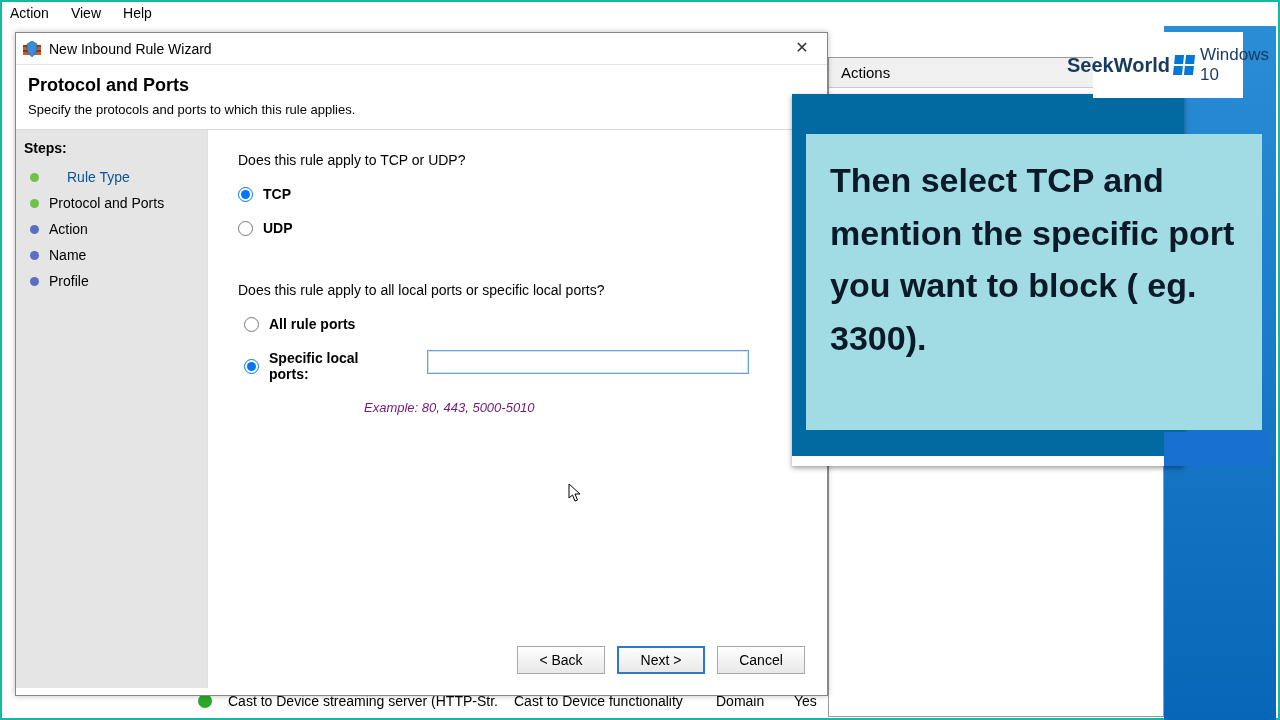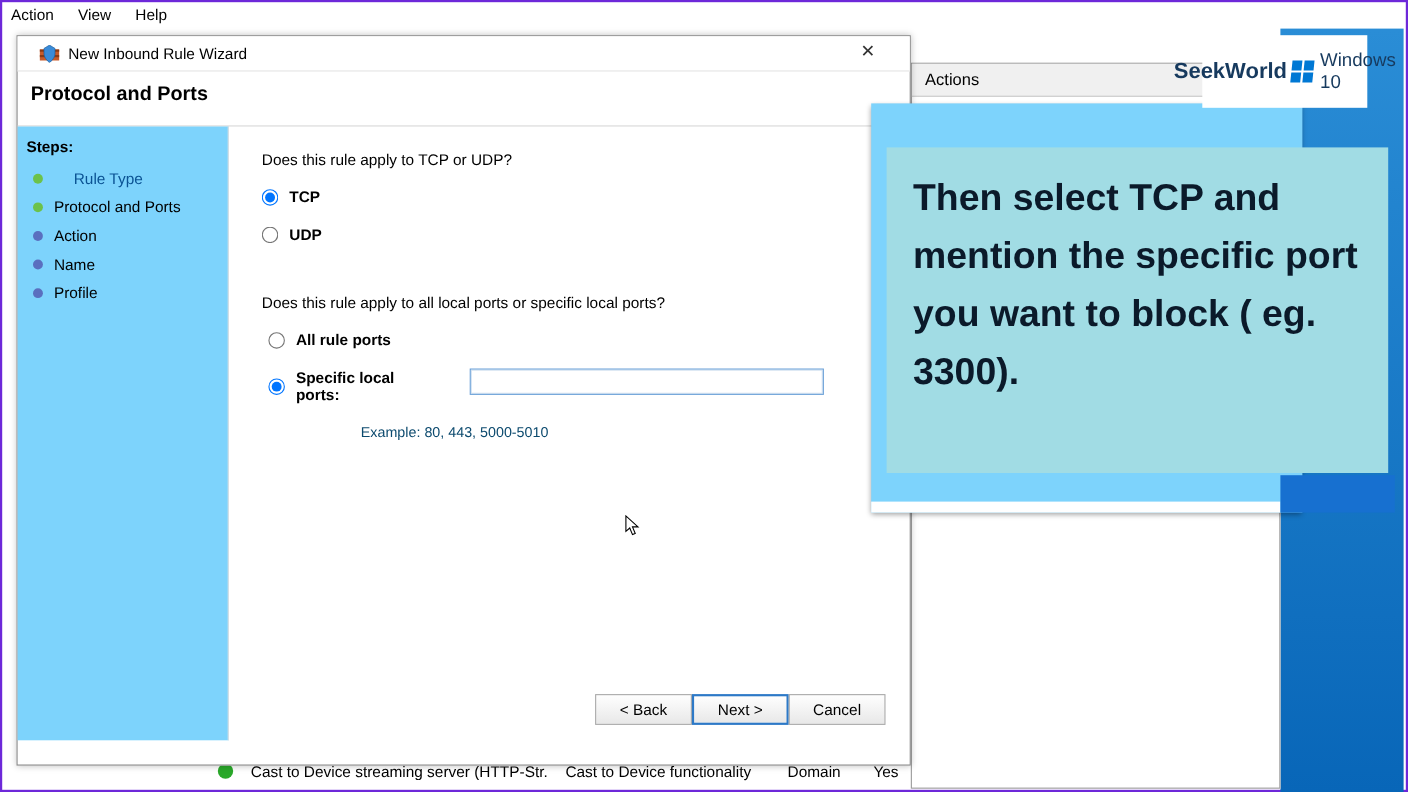--- a/index.html
+++ b/index.html
@@ -10,21 +10,21 @@
     width: 1280px;
     height: 720px;
     overflow: hidden;
     position: relative;
     color: #000;
   }
   .outer-frame {
     position: absolute;
     left: 0; top: 0;
     width: 1280px; height: 720px;
-    border: 2px solid #6d28d9;
+    border: 2px solid #14b8a6;
     background: #fff;
   }
   
   .menubar {
     position: absolute;
     left: 8px; top: 0px;
     height: 22px;
     display: flex;
     gap: 22px;
     font-size: 14px;
@@ -84,21 +84,21 @@
     position: absolute;
     left: 13px; top: 30px;
     width: 813px; height: 664px;
     background: #fff;
     border: 1px solid #888;
     box-shadow: 0 0 6px rgba(0,0,0,0.25);
   }
   .wiz-title {
     height: 32px;
     display: flex; align-items: center;
-    padding: 0 20px;
+    padding: 0 7px;
     border-bottom: 1px solid #e4e4e4;
     font-size: 14px;
     background: #fff;
   }
   .wiz-title .shield {
     width: 18px; height: 16px; margin-right: 8px;
     display:inline-block;
   }
   .wiz-title .close {
     margin-left: auto;
@@ -116,21 +116,21 @@
     margin-bottom: 6px;
   }
   .wiz-head p { font-size: 13px; }
 
   .wiz-body {
     display: flex;
     height: 558px;
   }
   .steps-pane {
     width: 192px;
-    background: #7dd3fc;
+    background: #e5e5e5;
     border-right: 1px solid #e0e0e0;
     padding-top: 6px;
   }
   .steps-title {
     font-weight: 700;
     font-size: 14px;
     padding: 4px 8px 8px 8px;
   }
   .step-item {
     display: flex; align-items: center;
@@ -167,30 +167,31 @@
     outline: none;
     padding: 0 6px;
     font-size: 13px;
     background:#fff;
     box-shadow: inset 0 0 0 1px rgba(80,140,200,0.25);
   }
   .port-row {
     display:flex; align-items:flex-start; gap: 40px;
   }
   .example-text {
-    margin-left: 84px;
+    margin-left: 120px;
     margin-top: 6px;
     font-size: 13px;
-    color: #0c4a6e;
+    color: #701a75;
+    font-style: italic;
   }
 
   .wiz-buttons {
     position: absolute;
     right: 22px; bottom: 14px;
-    display: flex; 
+    display: flex; gap: 12px;
   }
   .btn {
     min-width: 88px; height: 28px;
     background: linear-gradient(#fefefe,#e8e8e8);
     border: 1px solid #a8a8a8;
     font-size: 14px;
     cursor: pointer;
   }
   .btn-primary {
     border: 2px solid #2d79c7;
@@ -221,21 +222,21 @@
     grid-template-columns: 9px 9px; grid-template-rows:9px 9px; gap:2px;
     transform: skewX(-6deg);
   }
   .winlogo span{ background:#0078d4; }
 
   
   .note-wrap {
     position: absolute;
     top: 92px; left: 790px;
     width: 392px; height: 372px;
-    background: #7dd3fc;
+    background: #0369a1;
     box-shadow: 0 2px 5px rgba(0,0,0,0.4);
   }
   .note-inner {
     position: absolute;
     top: 40px; left: 14px;
     width: 456px; height: 296px;
     background: #a1dce4;
     padding: 20px 24px;
   }
   .note-inner p {
@@ -301,20 +302,21 @@
           <rect x="0" y="9" width="18" height="2" fill="#8a3a15"></rect>
           <path d="M9 0 L14 3 V8 C14 12 9 16 9 16 C9 16 4 12 4 8 V3 Z" fill="#3a8bd8" stroke="#175a9c" stroke-width="0.6"></path>
         </svg>
       </span>
       <span>New Inbound Rule Wizard</span>
       <div class="close">✕</div>
     </div>
 
     <div class="wiz-head">
       <h1>Protocol and Ports</h1>
+      <p>Specify the protocols and ports to which this rule applies.</p>
     </div>
 
     <div class="wiz-body">
       <div class="steps-pane">
         <div class="steps-title">Steps:</div>
 
         <div class="step-item step-current">
           <span class="step-dot dot-green"></span>
           <span>Rule Type</span>
         </div>

